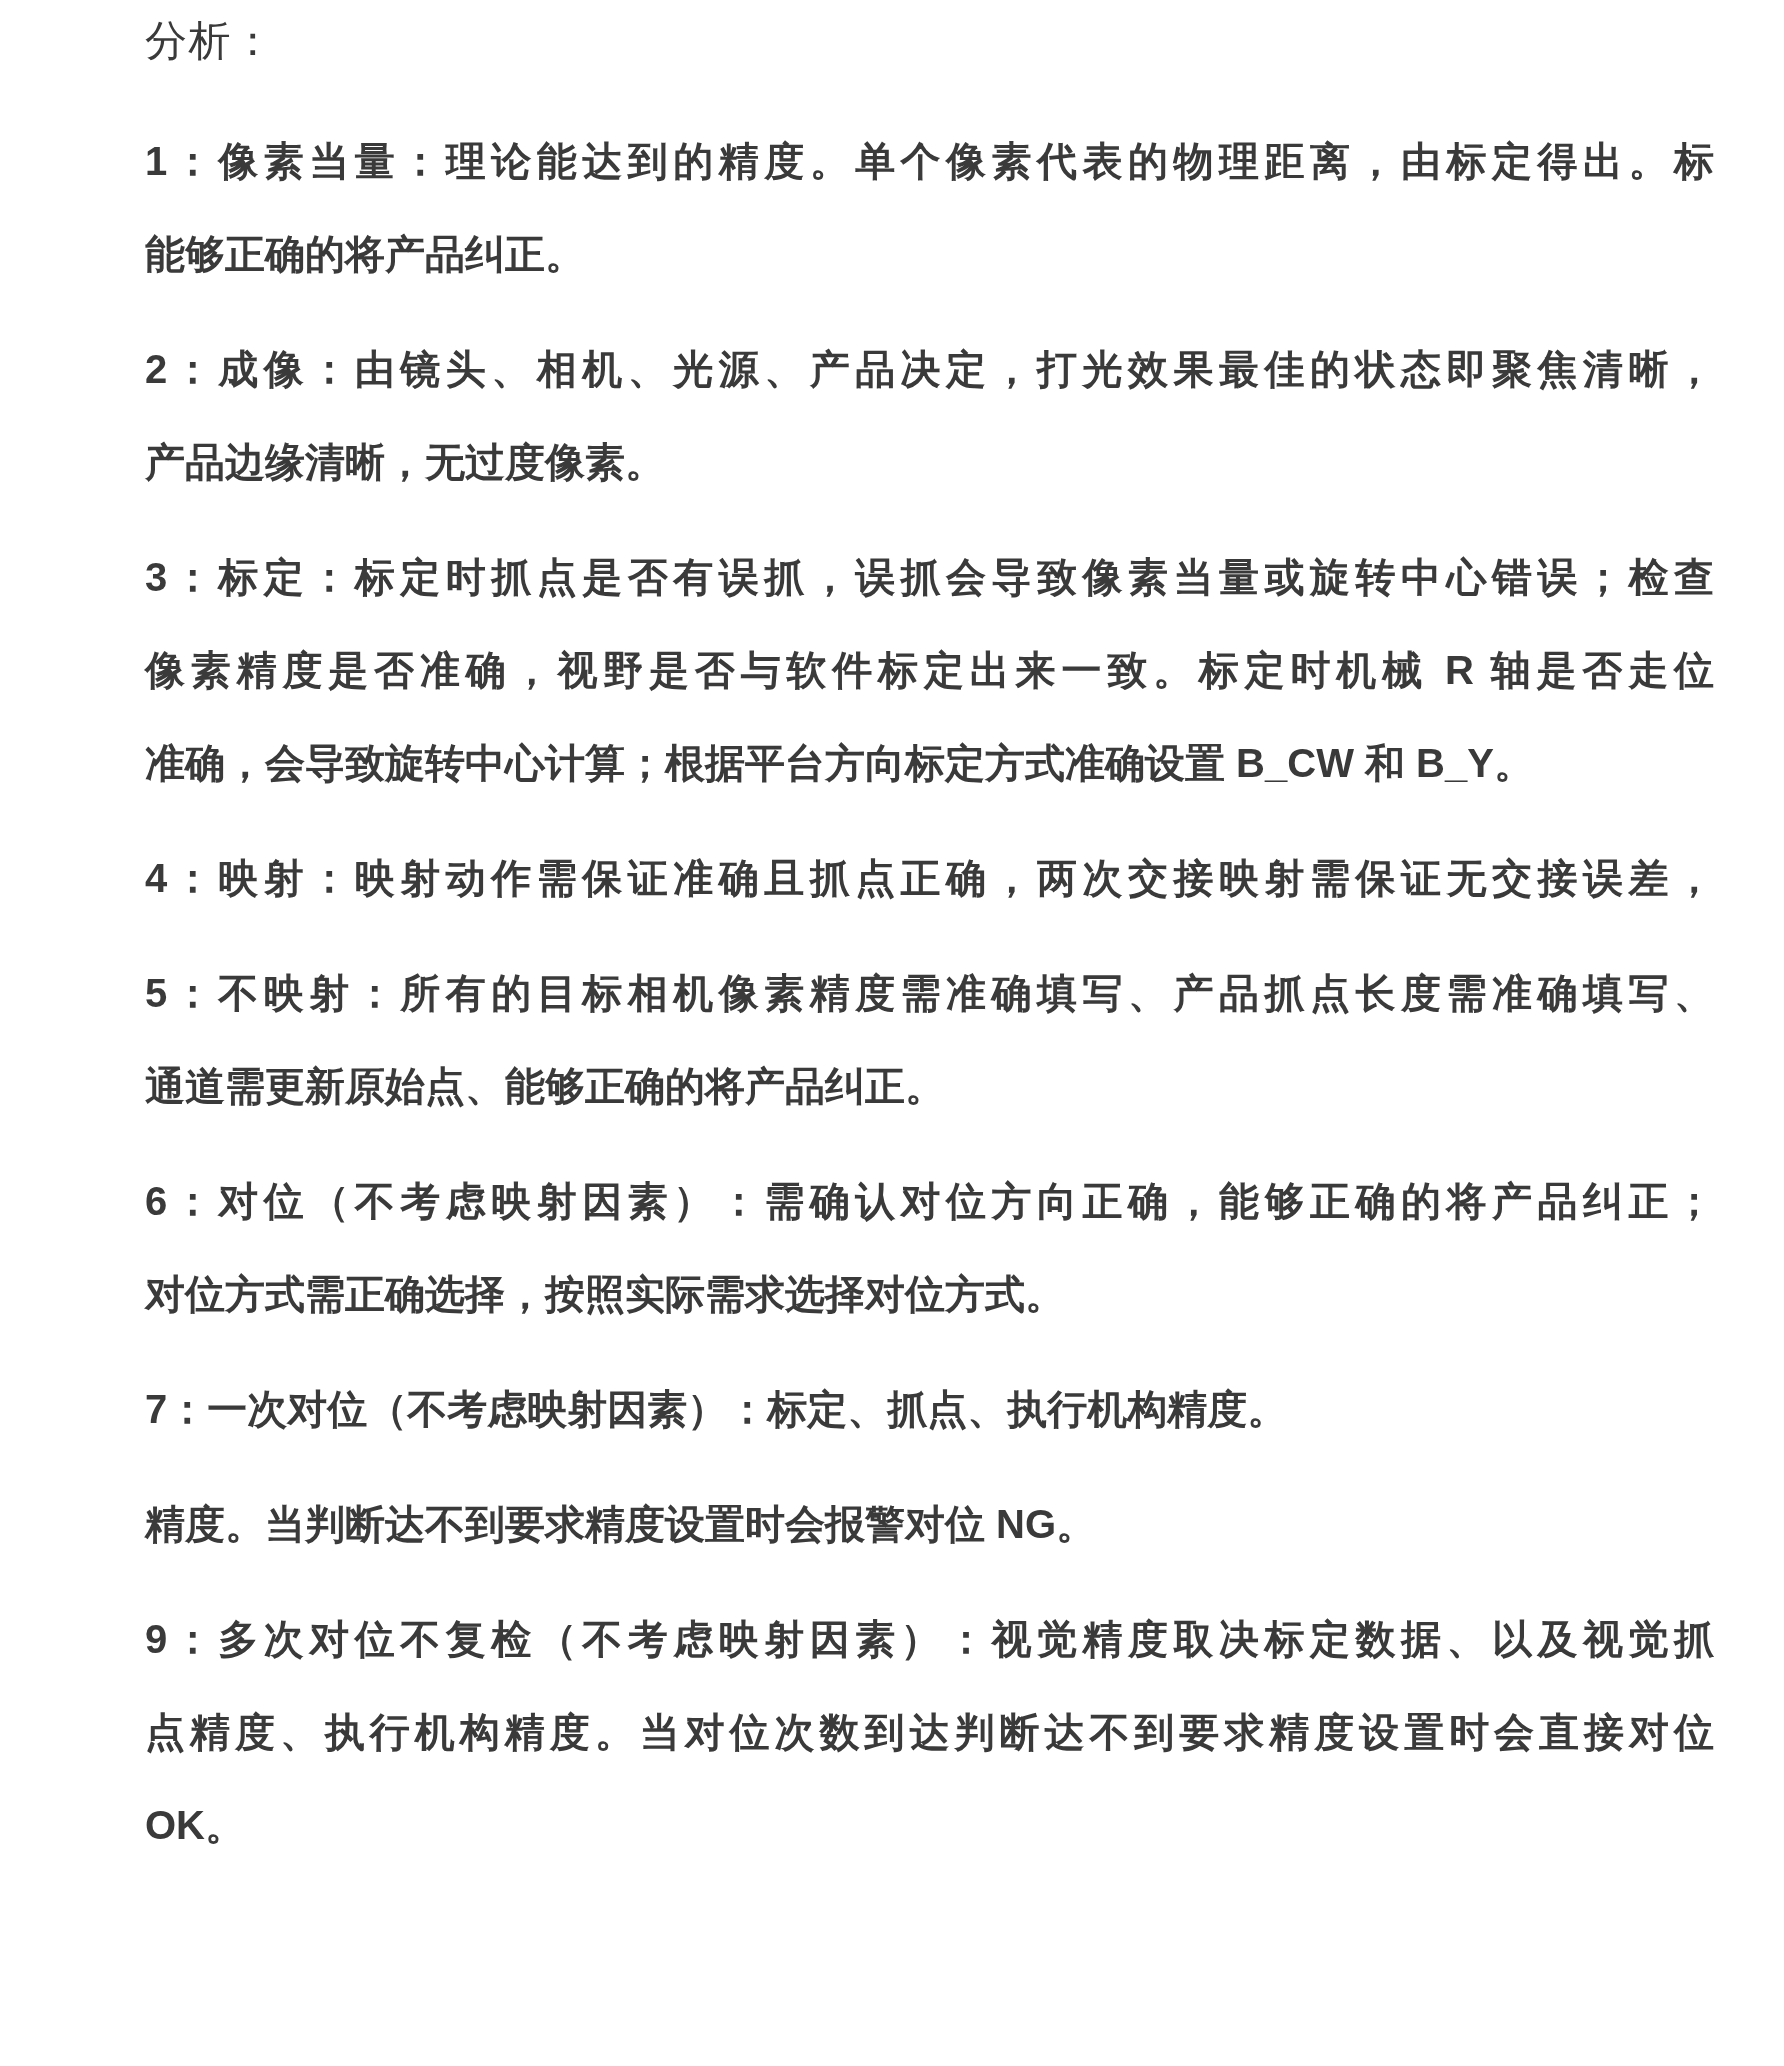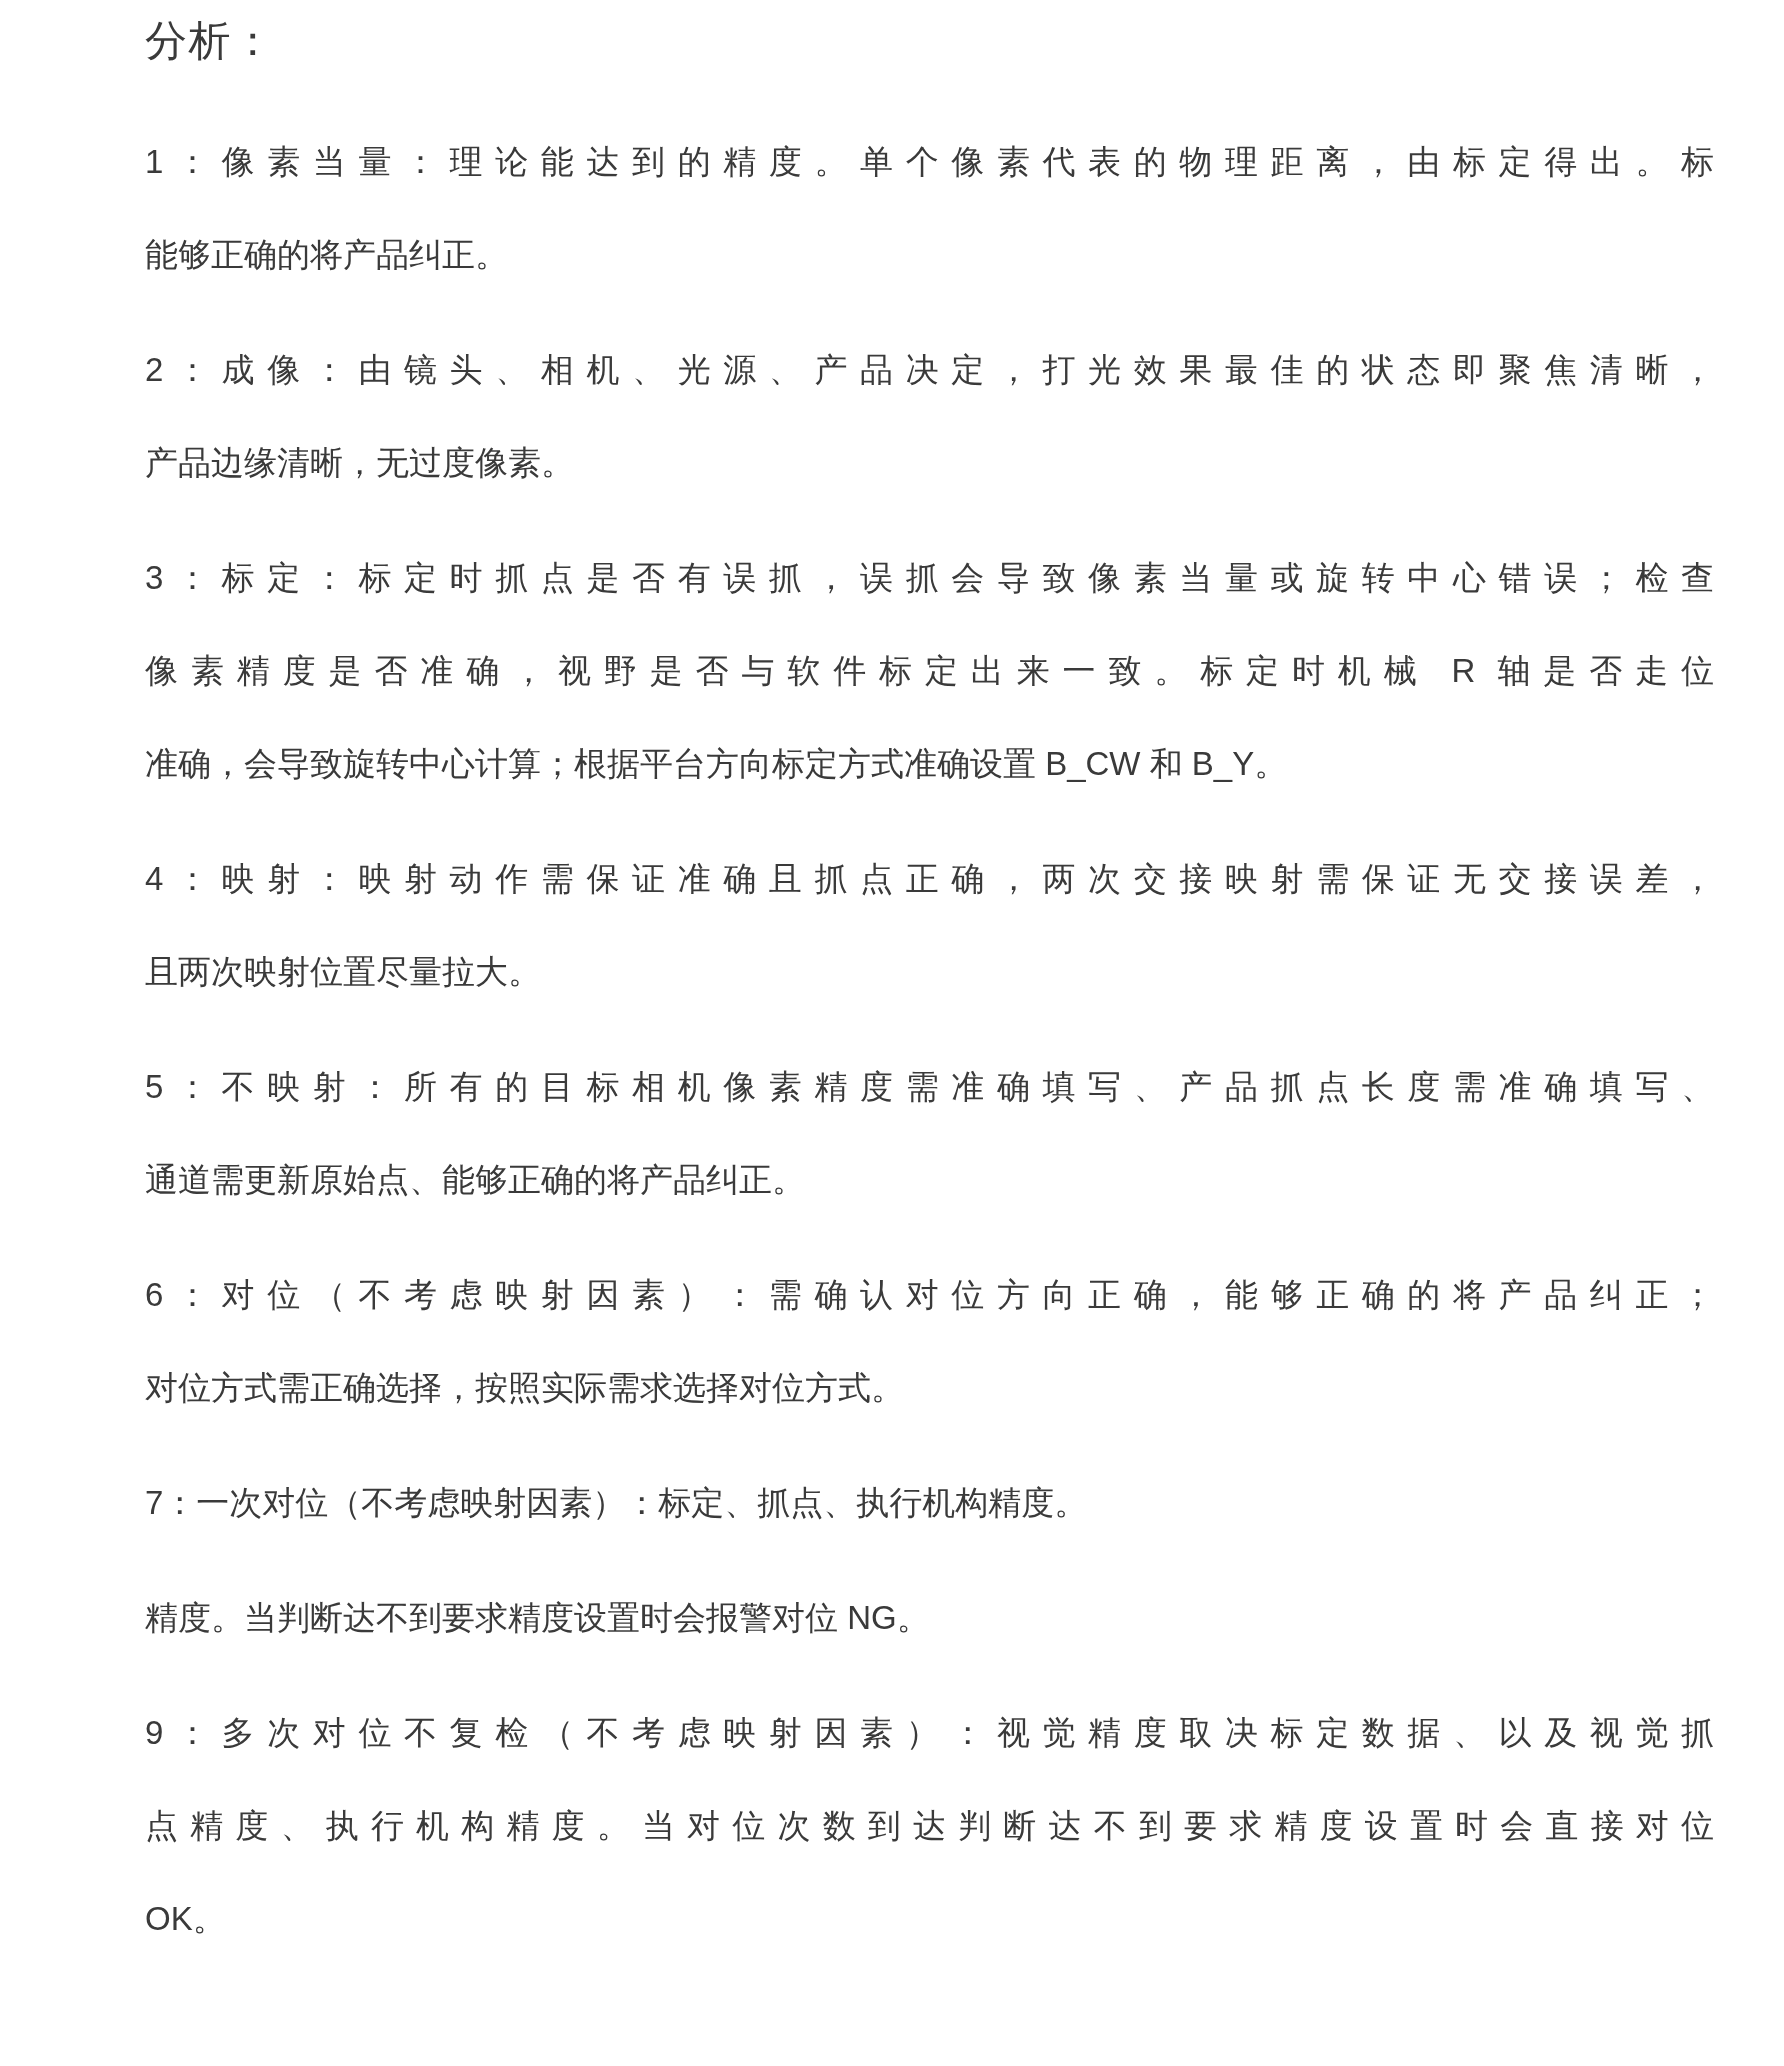--- a/index.html
+++ b/index.html
@@ -22,22 +22,22 @@
     font-size: 42px;
     font-weight: 400;
     line-height: 61px;
     margin: 0 0 44px 0;
     letter-spacing: 1.4px;
   }
   .paragraph {
     margin: 0 0 22px 0;
   }
   .line {
-    font-size: 33px;
-    font-weight: 400;
+    font-size: 40px;
+    font-weight: 700;
     line-height: 93px;
     text-align: justify;
     text-align-last: justify;
     word-break: break-all;
   }
   .line.last {
     text-align-last: left;
   }
 </style>
 </head>
@@ -54,21 +54,20 @@
         <div class="line">2：成像：由镜头、相机、光源、产品决定，打光效果最佳的状态即聚焦清晰，</div>
         <div class="line last">产品边缘清晰，无过度像素。</div>
       </div>
       <div class="paragraph">
         <div class="line">3：标定：标定时抓点是否有误抓，误抓会导致像素当量或旋转中心错误；检查</div>
         <div class="line">像素精度是否准确，视野是否与软件标定出来一致。标定时机械 R 轴是否走位</div>
         <div class="line last">准确，会导致旋转中心计算；根据平台方向标定方式准确设置 B_CW 和 B_Y。</div>
       </div>
       <div class="paragraph">
         <div class="line">4：映射：映射动作需保证准确且抓点正确，两次交接映射需保证无交接误差，</div>
-        <div class="line last">且两次映射位置尽量拉大。</div>
       </div>
       <div class="paragraph">
         <div class="line">5：不映射：所有的目标相机像素精度需准确填写、产品抓点长度需准确填写、</div>
         <div class="line last">通道需更新原始点、能够正确的将产品纠正。</div>
       </div>
       <div class="paragraph">
         <div class="line">6：对位（不考虑映射因素）：需确认对位方向正确，能够正确的将产品纠正；</div>
         <div class="line last">对位方式需正确选择，按照实际需求选择对位方式。</div>
       </div>
       <div class="paragraph">

